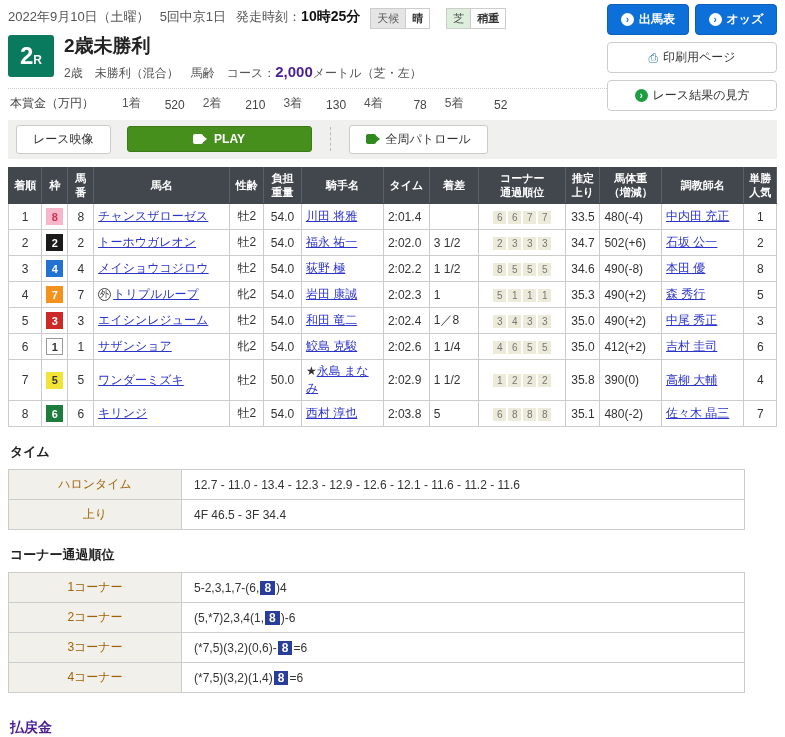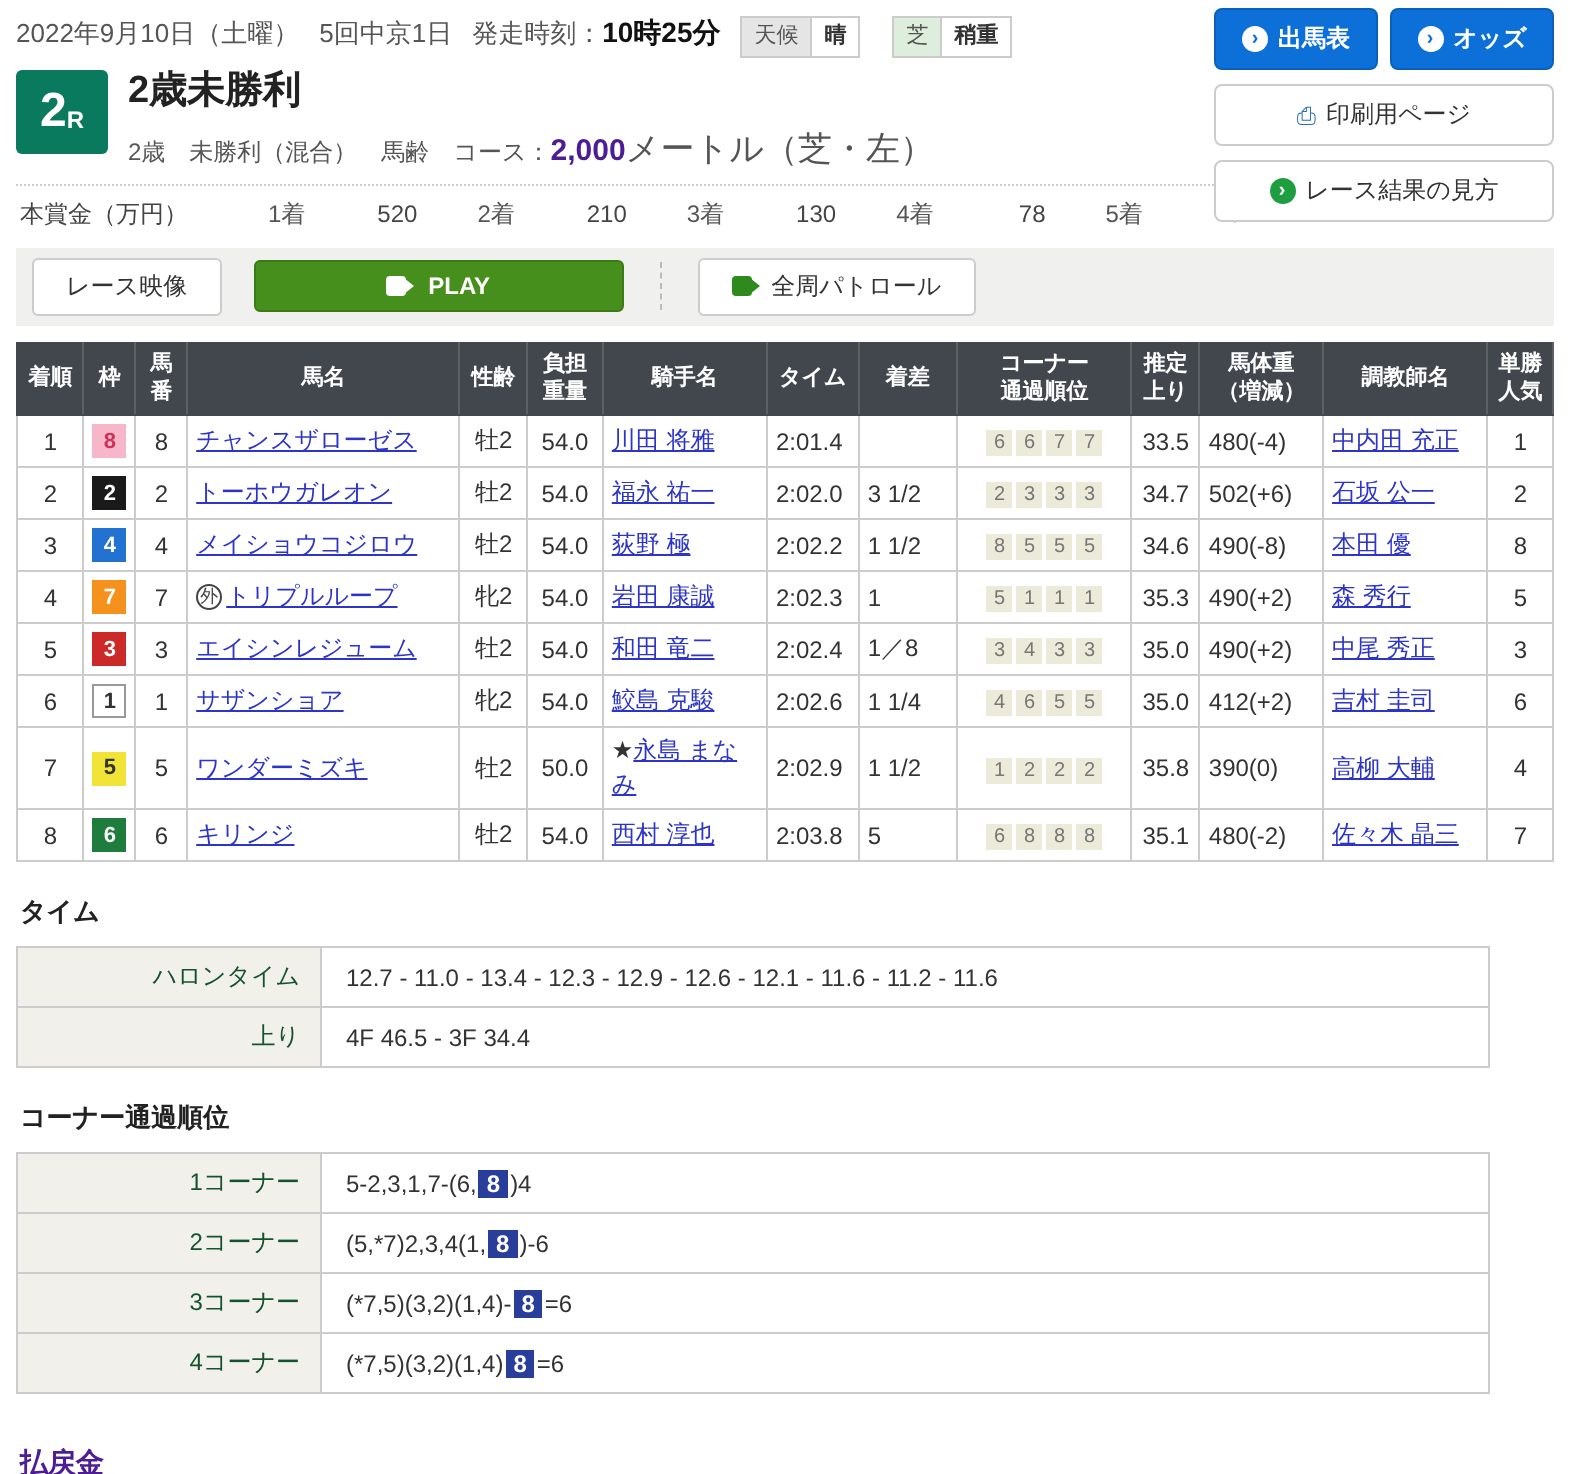--- a/index.html
+++ b/index.html
@@ -40,23 +40,23 @@
 
   
   .race-head { display:flex; align-items:flex-start; gap:10px; padding:2px 0 6px 0; }
   .race-num { width:46px; height:42px; background:#0a7a5e; color:#fff; border-radius:3px;
     display:flex; align-items:center; justify-content:center; font-weight:bold; }
   .race-num .n { font-size:24px; }
   .race-num .r { font-size:12px; margin-top:8px; }
   .race-title { font-size:19px; font-weight:bold; color:#222; line-height:1.2; }
   .race-cond { font-size:12px; color:#555; margin-top:5px; }
   .race-cond .dist { font-size:15px; font-weight:bold; color:#4c1d95; }
-  .race-cond .dist-unit { font-size:17px; color:#555; }
-
-  .prize-row { border-top:1px dotted #ccc; padding:6px 0 6px 2px; color:#444; font-size:12px; display:flex; gap:12px; align-items:center; }
+  .race-cond .dist-unit { font-size:12px; color:#555; }
+
+  .prize-row { border-top:1px dotted #ccc; padding:6px 0 6px 2px; color:#444; font-size:12px; display:flex; gap:0; align-items:flex-end; }
   .prize-row .p-label { margin-right:10px; }
   .prize-row .rank { color:#555; margin-left:18px; }
   .prize-row .amt { display:inline-block; min-width:44px; text-align:right; }
 
   
   .video-bar { background:#f0f0ee; padding:5px 8px; display:flex; align-items:center; gap:16px; margin:2px 0 8px 0; }
   .vb-btn { background:#fff; border:1px solid #ccc; border-radius:3px; padding:5px 16px; font-size:12px; color:#333; cursor:pointer; display:flex; align-items:center; gap:6px; }
   .vb-play { background:#478f1d; border:1px solid #3c7a18; border-radius:3px; color:#fff; font-weight:bold;
     width:185px; padding:5px 0; display:flex; align-items:center; justify-content:center; gap:7px; cursor:pointer; }
   .vb-sep { width:0; height:24px; border-left:1px dashed #bbb; margin:0 2px; }
@@ -80,21 +80,21 @@
   .maru-mark { display:inline-flex; width:13px; height:13px; border:1px solid #444; border-radius:50%; color:#444;
     font-size:9px; align-items:center; justify-content:center; margin-right:2px; vertical-align:1px; }
   .maru-mark:empty { display:none; }
   .j-mark:empty { display:none; }
   .corner-cell { text-align:center; white-space:nowrap; }
   .cbox { display:inline-block; min-width:13px; padding:1px 2px; margin:0 1px; background:#ecead9; color:#777; font-size:10px; text-align:center; }
 
   
   .sec-title { font-size:13px; font-weight:bold; color:#222; margin:16px 0 8px 2px; }
   .kv-table { width:737px; font-size:12px; }
-  .kv-table th { width:152px; background:#f1f0ea; border:1px solid #ccc; font-weight:normal; text-align:right; padding:6px 10px; color:#14532d; }
+  .kv-table th { width:173px; background:#f1f0ea; border:1px solid #ccc; font-weight:normal; text-align:center; padding:6px 10px; color:#a16207; }
   .kv-table td { border:1px solid #ccc; background:#fff; padding:6px 12px; color:#333; }
   .hl8 { display:inline-block; background:#293d9b; color:#fff; font-weight:bold; padding:0 4px; margin:0 1px; }
 
   
   .payout-title { font-size:14px; font-weight:bold; color:#4c1d95; margin:26px 0 0 2px; }
 </style>
 </head>
 <body>
 
 <div class="page">
@@ -377,21 +377,21 @@
         <tr>
       <th>1コーナー</th>
       <td><span>5-2,3,1,7-(6,</span><span class="hl8">8</span><span>)4</span></td>
     </tr>
     <tr>
       <th>2コーナー</th>
       <td><span>(5,*7)2,3,4(1,</span><span class="hl8">8</span><span>)-6</span></td>
     </tr>
     <tr>
       <th>3コーナー</th>
-      <td><span>(*7,5)(3,2)(1,4)-</span><span class="hl8">8</span><span>=6</span></td>
+      <td><span>(*7,5)(3,2)(0,6)-</span><span class="hl8">8</span><span>=6</span></td>
     </tr>
     <tr>
       <th>4コーナー</th>
       <td><span>(*7,5)(3,2)(1,4)</span><span class="hl8">8</span><span>=6</span></td>
     </tr>
   </tbody>
     </table>
 
   <div class="payout-title">払戻金</div>
 

